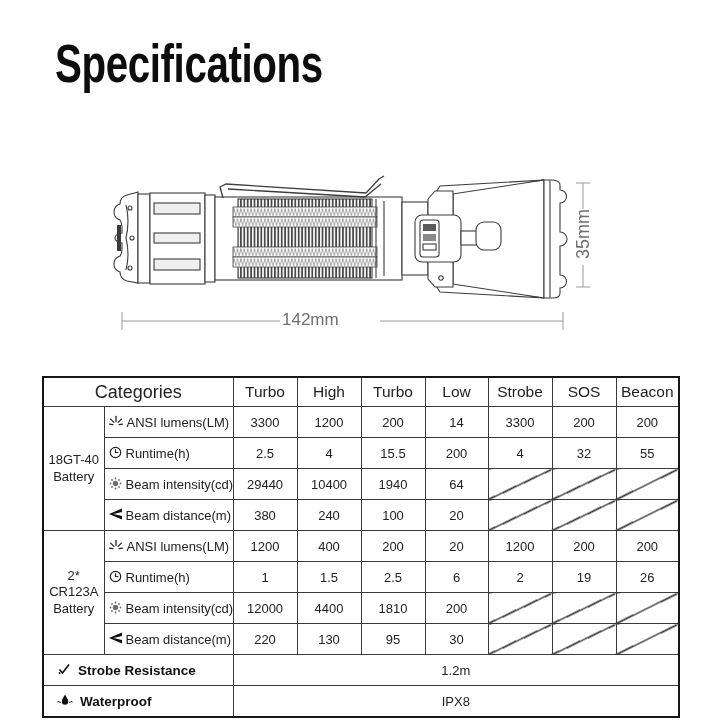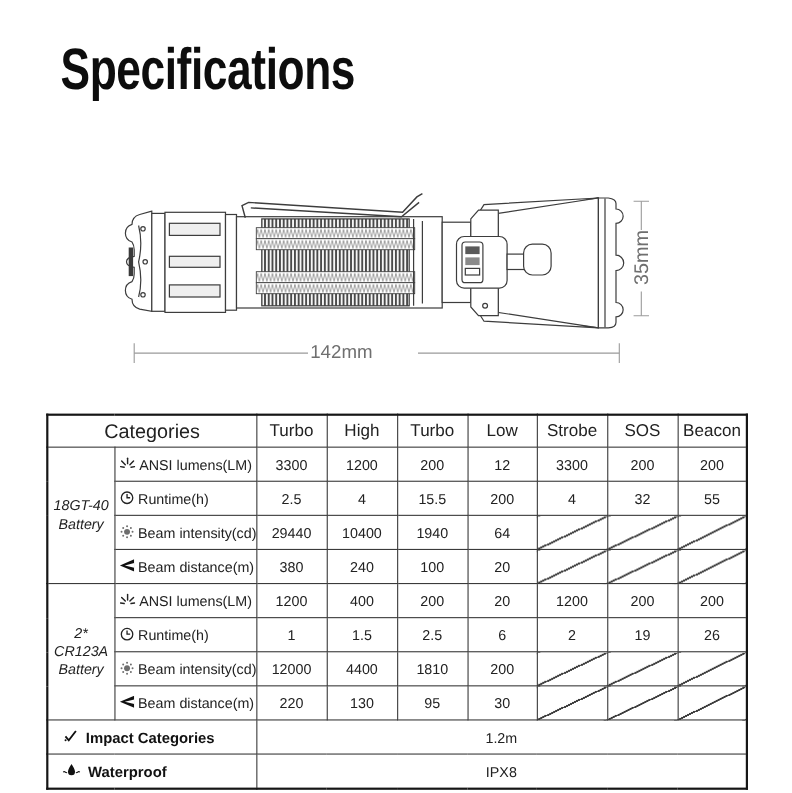--- a/index.html
+++ b/index.html
@@ -17,21 +17,21 @@
   .dim-length{left:282px;top:310px;width:96px;text-align:left;font-size:17px;}
   .dim-diameter{left:561px;top:215px;width:44px;height:44px;line-height:44px;text-align:center;font-size:18px;transform:rotate(-90deg);}
 
   
   table.specs{position:absolute;left:42px;top:376px;width:636px;border-collapse:collapse;table-layout:fixed;border:2px solid #161616;}
   .specs th,.specs td{border:1px solid #3a3a3a;padding:0;text-align:center;vertical-align:middle;font-weight:400;color:#222;}
   .specs thead th{height:28px;}
   .cat-head{font-size:18px;margin-top:43px;}
   .mode-head{font-size:15.5px;margin-left:20px;}
   .specs tbody td,.specs tbody th{height:30px;font-size:13px;}
-  .battery{font-size:13.5px;line-height:1.25;white-space:pre-line;font-style:italic;}
+  .battery{font-size:13.5px;line-height:1.25;white-space:pre-line;}
   .rowlabel{text-align:left;}
   .rowlabel .lab{display:flex;align-items:flex-start;gap:4px;padding-left:4px;font-size:13px;white-space:nowrap;}
   .rowlabel .ic{flex:0 0 auto;display:inline-flex;align-items:center;}
   .na{background:linear-gradient(to bottom right,transparent calc(50% - .8px),#3a3a3a calc(50% - .8px),#3a3a3a calc(50% + .8px),transparent calc(50% + .8px));}
   .foot-label{text-align:left;}
   .foot-label .lab{display:flex;align-items:center;gap:7px;padding-left:13px;font-size:13.5px;font-weight:700;color:#111;white-space:nowrap;}
   .foot-value{font-size:13.5px;}
 </style>
 </head>
 <body>
@@ -174,21 +174,21 @@
                     <line x1="10.1" y1="9.7" x2="13.4" y2="9.2"></line>
                   </g>
                 </svg>
               </span>
               <span>ANSI lumens(LM)</span>
             </span>
           </td>
         <td>3300</td>
         <td>1200</td>
         <td>200</td>
-        <td>12</td>
+        <td>14</td>
         <td>3300</td>
         <td>200</td>
         <td>200</td>
       </tr>
       <tr>
         <td class="rowlabel">
             <span class="lab">
               <span class="ic">
                 <svg width="13" height="13" viewBox="0 0 13 13">
                   <circle cx="6.5" cy="6.5" r="5.2" fill="none" stroke="#222" stroke-width="1.2"></circle>
@@ -354,21 +354,21 @@
         <td class="na"></td>
       </tr>
 
       <tr>
         <td colspan="2" class="foot-label">
             <span class="lab">
               <span class="ic"><svg width="14" height="13" viewBox="0 0 14 13">
                   <polyline points="2.5,7.5 5.5,11 12,2.5" fill="none" stroke="#111" stroke-width="1.7"></polyline>
                   <circle cx="2.6" cy="11" r="0.9" fill="#111"></circle>
                 </svg></span>
-              <span>Impact Categories</span>
+              <span>Strobe Resistance</span>
             </span>
           </td>
         <td colspan="7" class="foot-value">1.2m</td>
       </tr>
       <tr>
         <td colspan="2" class="foot-label">
             <span class="lab">
               <span class="ic"><svg width="16" height="12" viewBox="0 0 16 12">
                   <path d="M8,0.5 C6.5,3.2 4.8,5.2 4.8,7.6 A3.2,3.2 0 0 0 11.2,7.6 C11.2,5.2 9.5,3.2 8,0.5 Z" fill="#111"></path>
                   <path d="M0.4,8 Q1.4,7 2.4,8 Q3.2,8.8 4,8.2" fill="none" stroke="#111" stroke-width="1"></path>

